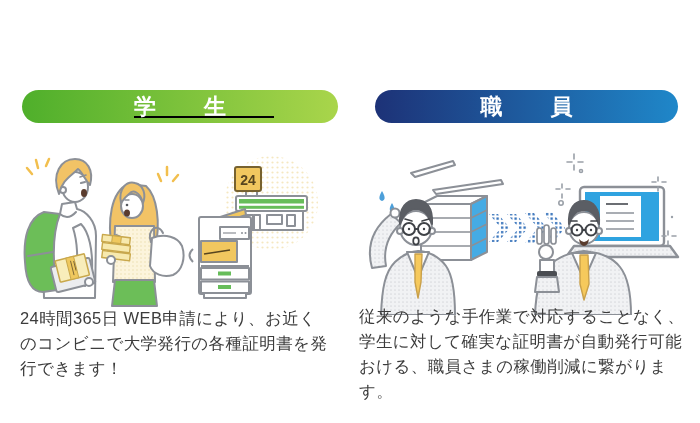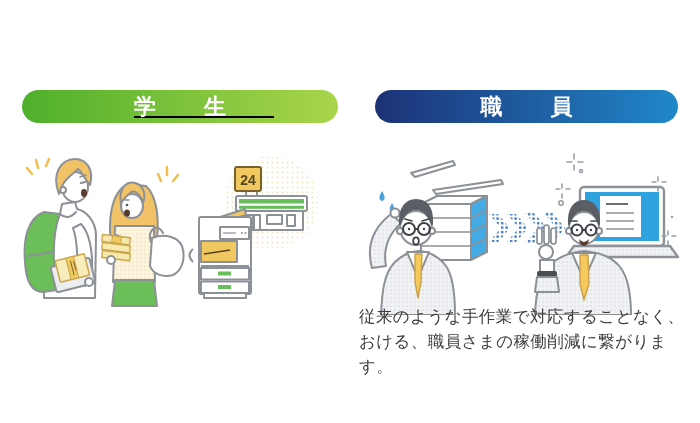--- a/index.html
+++ b/index.html
@@ -240,19 +240,25 @@
         <path d="M197,44 v4 M197,54 v4 M191,49 h4 M201,49 h4"></path>
         <circle cx="216" cy="31" r="1.5"></circle>
         <circle cx="196" cy="63" r="2.2"></circle>
         <path d="M293,37 v4 M293,47 v4 M287,42 h4 M297,42 h4"></path>
         <path d="M303,91 v4 M303,101 v4 M297,96 h4 M307,96 h4"></path>
         <circle cx="307" cy="77" r="1.2" fill="#9AA0A8" stroke="none"></circle>
       </g>
     </svg>
   </div>
 
+  <div class="desc desc-student">
+    <div>24時間365日 WEB申請により、お近く</div>
+    <div>のコンビニで大学発行の各種証明書を発</div>
+    <div>行できます！</div>
+  </div>
 
   <div class="desc desc-staff">
     <div>従来のような手作業で対応することなく、</div>
+    <div>学生に対して確実な証明書が自動発行可能</div>
     <div>おける、職員さまの稼働削減に繋がります。</div>
   </div>
 
 </div>
 
 </body></html>

